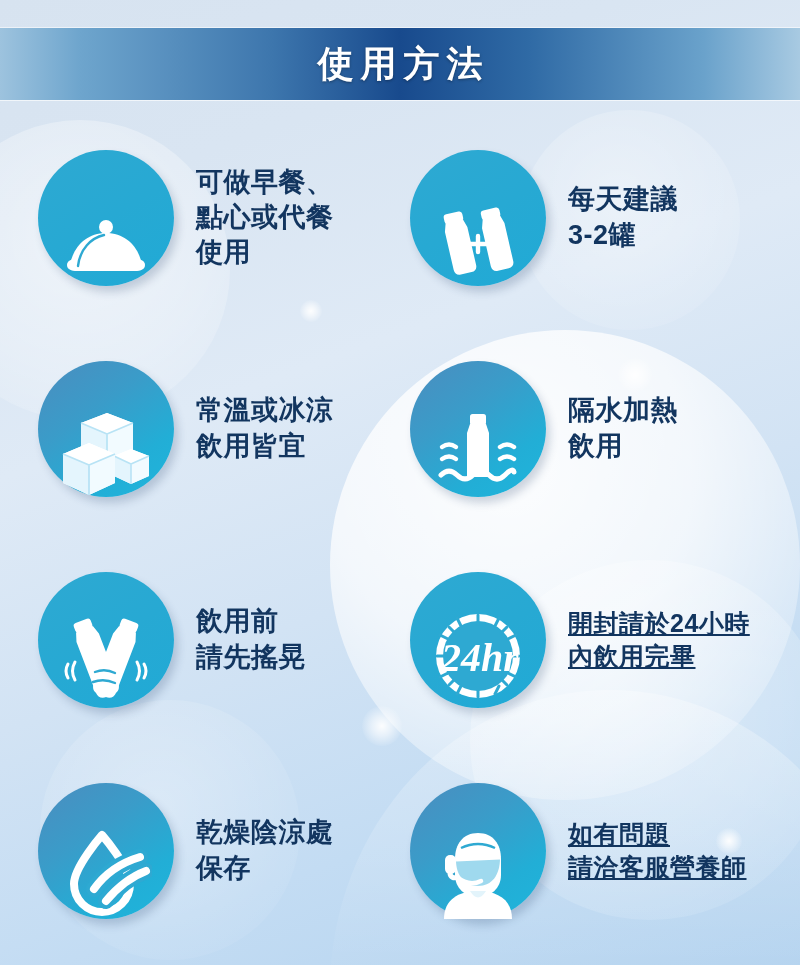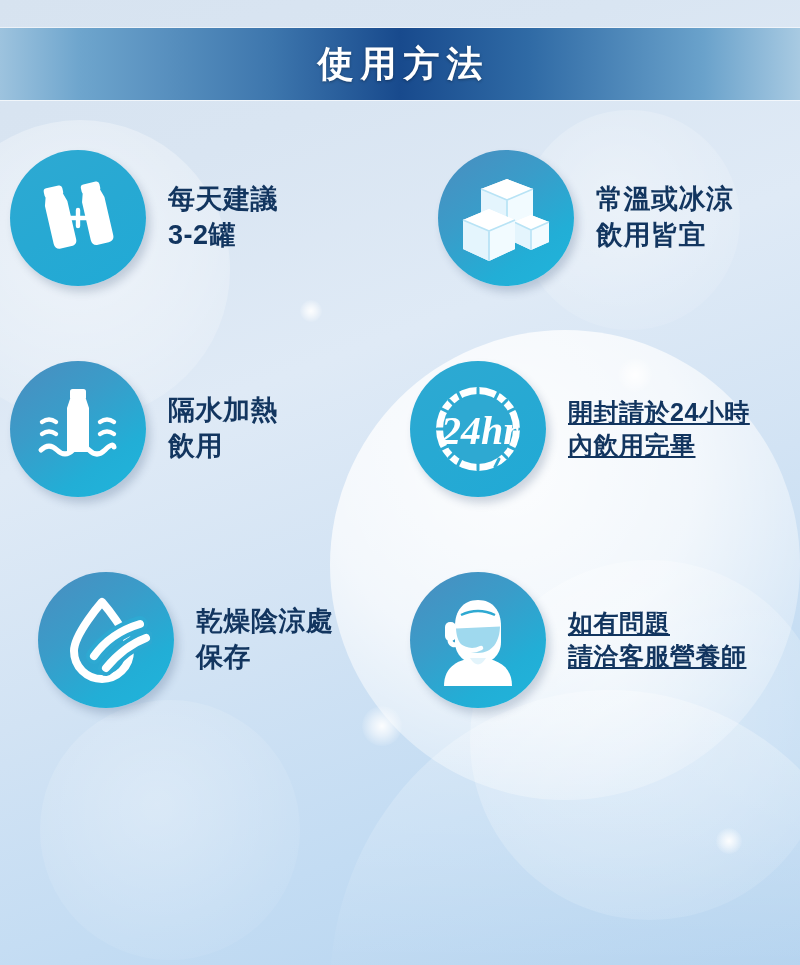--- a/index.html
+++ b/index.html
@@ -149,21 +149,21 @@
   .item.col2 { padding-left: 10px; }
 
   .circle {
     position: relative;
     flex: 0 0 auto;
     width: 136px; height: 136px;
     border-radius: 50%;
     background: linear-gradient(145deg, #4b8dbf 0%, #3a9cc9 38%, #22aed6 72%, #1fb5dc 100%);
     box-shadow: 4px 6px 9px rgba(40,70,110,0.22);
     display: flex;
-    align-items: center;
+    align-items: flex-end;
     justify-content: center;
   }
   .circle.flat {
     background: linear-gradient(150deg, #2ea9d2 0%, #27a9d3 50%, #20aad6 100%);
   }
   .circle svg { display: block; }
 
   .label {
     margin-left: 22px;
     color: #12355f;
@@ -192,20 +192,35 @@
     <div class="sparkle sp3"></div>
     <div class="sparkle sp4"></div>
   </div>
 
   <div class="banner">
     <div class="banner-title">使用方法</div>
   </div>
 
   <div class="grid">
 
+    <div class="item">
+      <div class="circle flat">
+        <span>
+          <svg width="86" height="70" viewBox="0 0 86 70" aria-hidden="true">
+            <circle cx="43" cy="11" r="7" fill="#ffffff"></circle>
+            <path d="M43 17 C22 17 9 33 7 50 L79 50 C77 33 64 17 43 17 Z" fill="#ffffff"></path>
+            <path d="M4 49 C4 45 8 43 14 43 L72 43 C78 43 82 45 82 49 C82 53 78 55 72 55 L14 55 C8 55 4 53 4 49 Z" fill="#ffffff"></path>
+            <path d="M15 50 C17 33 28 22 41 19" fill="none" stroke="#2ea9d2" stroke-width="2.4" stroke-linecap="round"></path>
+          </svg>
+        </span>
+      </div>
+      <div class="label">可做早餐、
+點心或代餐
+使用</div>
+    </div>
 
     <div class="item col2">
       <div class="circle flat">
         <span>
           <svg width="92" height="84" viewBox="0 0 92 84" aria-hidden="true">
             <g transform="rotate(-13 28 42)">
               <rect x="18" y="10" width="19" height="10" rx="3.2" fill="#ffffff"></rect>
               <path d="M18.5 19 L36.5 19 L39 27 L39 66 C39 70 36.5 72 33 72 L22 72 C18.5 72 16 70 16 66 L16 27 Z" fill="#ffffff"></path>
             </g>
             <g transform="rotate(-13 66 42)">
@@ -268,20 +283,51 @@
               <path d="M70 48 q7 -5 14 0"></path>
               <path d="M11 64 q8 -8 16 0 q8 8 16 0 q8 -8 16 0 q8 8 16 0 q8 -8 9 -3" stroke-width="5"></path>
             </g>
           </svg>
         </span>
       </div>
       <div class="label">隔水加熱
 飲用</div>
     </div>
 
+    <div class="item">
+      <div class="circle flat">
+        <span>
+          <svg width="98" height="92" viewBox="0 0 98 92" aria-hidden="true">
+
+            <g transform="rotate(-21 40 46)">
+              <rect x="31" y="2" width="18" height="10" rx="3" fill="#ffffff"></rect>
+              <path d="M31 11 L49 11 L52 20 L52 74 C52 79 49 82 44 82 L36 82 C31 82 28 79 28 74 L28 20 Z" fill="#ffffff"></path>
+            </g>
+
+            <g transform="rotate(21 58 46)">
+              <rect x="49" y="2" width="18" height="10" rx="3" fill="#ffffff"></rect>
+              <path d="M49 11 L67 11 L70 20 L70 74 C70 79 67 82 62 82 L54 82 C49 82 46 79 46 74 L46 20 Z" fill="#ffffff"></path>
+            </g>
+
+            <g stroke="#ffffff" stroke-width="3" stroke-linecap="round" fill="none">
+              <path d="M11 48 q-4 7 0 14"></path>
+              <path d="M18 46 q-5 9 0 18"></path>
+              <path d="M87 48 q4 7 0 14"></path>
+              <path d="M80 46 q5 9 0 18"></path>
+            </g>
+            <g stroke="#2ea9d2" stroke-width="2.4" stroke-linecap="round" fill="none">
+              <path d="M38 56 q10 -4 20 1"></path>
+              <path d="M36 66 q11 -4 22 1"></path>
+            </g>
+          </svg>
+        </span>
+      </div>
+      <div class="label">飲用前
+請先搖晃</div>
+    </div>
 
     <div class="item col2">
       <div class="circle flat">
         <span>
           <svg width="104" height="104" viewBox="0 0 104 104" aria-hidden="true">
             <circle cx="52" cy="52" r="42" fill="#ffffff"></circle>
             <circle cx="52" cy="52" r="35" fill="#2ea9d2"></circle>
             <g stroke="#2ea9d2" stroke-width="3" stroke-linecap="round">
               <path d="M52 11 L52 20"></path>
                 <path d="M52 84 L52 93"></path>

